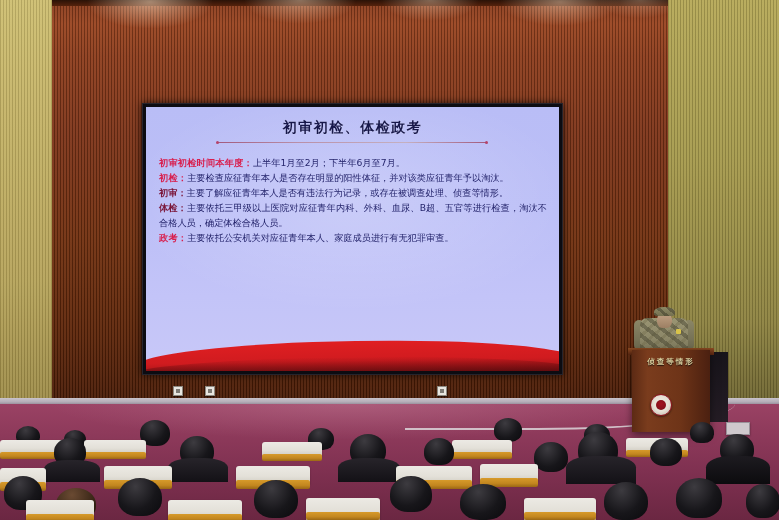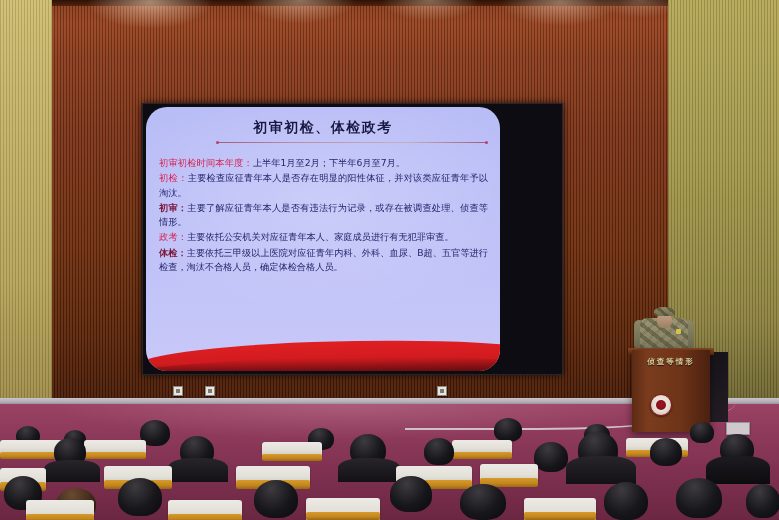--- a/index.html
+++ b/index.html
@@ -66,24 +66,23 @@
 
   
   .screen-bezel{
     position:absolute;left:142px;top:103px;width:421px;height:272px;
     background:#0c0c12;
     box-shadow:0 0 8px rgba(0,0,0,.75);
     border:1px solid #26242c;
     box-sizing:border-box;
   }
   .screen{
-    position:absolute;left:146px;top:107px;width:354px;height:264px;
+    position:absolute;left:146px;top:107px;width:413px;height:264px;
     background:linear-gradient(to bottom,#b9bdf6 0%,#bcbff7 40%,#c3c4f8 72%,#c8c8f8 100%);
     overflow:hidden;
-    border-radius:21px;
   }
   .screen-glow{
     position:absolute;inset:0;
     background:radial-gradient(ellipse 300px 150px at 50% 35%, rgba(255,255,255,.22), rgba(255,255,255,0) 75%);
     pointer-events:none;
   }
 
   .slide-title{
     position:absolute;left:0;right:0;top:12px;
     text-align:center;
@@ -106,21 +105,21 @@
 
   .slide-body{
     position:absolute;left:13px;right:12px;top:49px;
     font-family:"DejaVu Sans","Liberation Sans",sans-serif;
     font-size:9.2px;
     line-height:14.6px;
     color:#2a2a66;
     text-align:justify;
   }
   .slide-body p{margin:0 0 0.5px 0;}
-  .lead{color:#d81f4e;font-weight:normal;letter-spacing:.2px;}
+  .lead{color:#d81f4e;font-weight:bold;letter-spacing:.2px;}
   .lead-dark{color:#7a1538;font-weight:bold;}
   .body-txt{color:#24246b;}
 
   
   .swoosh{
     position:absolute;left:-10px;bottom:-14px;width:440px;height:44px;
     background:linear-gradient(to bottom,#e01f22 0%, #d01b1f 45%, #8e1114 78%, #4b0a0c 100%);
     border-radius:100% 100% 0 0 / 100% 100% 0 0;
     transform:rotate(-0.9deg);
   }
@@ -281,24 +280,24 @@
       <p>
         <span class="lead">初审初检时间本年度：</span><span class="body-txt">上半年1月至2月；下半年6月至7月。</span>
       </p>
       <p>
         <span class="lead">初检：</span><span class="body-txt">主要检查应征青年本人是否存在明显的阳性体征，并对该类应征青年予以淘汰。</span>
       </p>
       <p>
         <span class="lead-dark">初审：</span><span class="body-txt">主要了解应征青年本人是否有违法行为记录，或存在被调查处理、侦查等情形。</span>
       </p>
       <p>
-        <span class="lead">政考：</span><span class="body-txt">主要依托公安机关对应征青年本人、家庭成员进行有无犯罪审查。</span>
+        <span class="lead-dark">体检：</span><span class="body-txt">主要依托三甲级以上医院对应征青年内科、外科、血尿、B超、五官等进行检查，淘汰不合格人员，确定体检合格人员。</span>
       </p>
       <p>
-        <span class="lead-dark">体检：</span><span class="body-txt">主要依托三甲级以上医院对应征青年内科、外科、血尿、B超、五官等进行检查，淘汰不合格人员，确定体检合格人员。</span>
+        <span class="lead">政考：</span><span class="body-txt">主要依托公安机关对应征青年本人、家庭成员进行有无犯罪审查。</span>
       </p>
     </div>
 
     <div class="swoosh"></div>
     <div class="swoosh-2"></div>
   </div>
 
   <div class="socket" style="left:173px;top:386px;">
       <i></i>
     </div>

